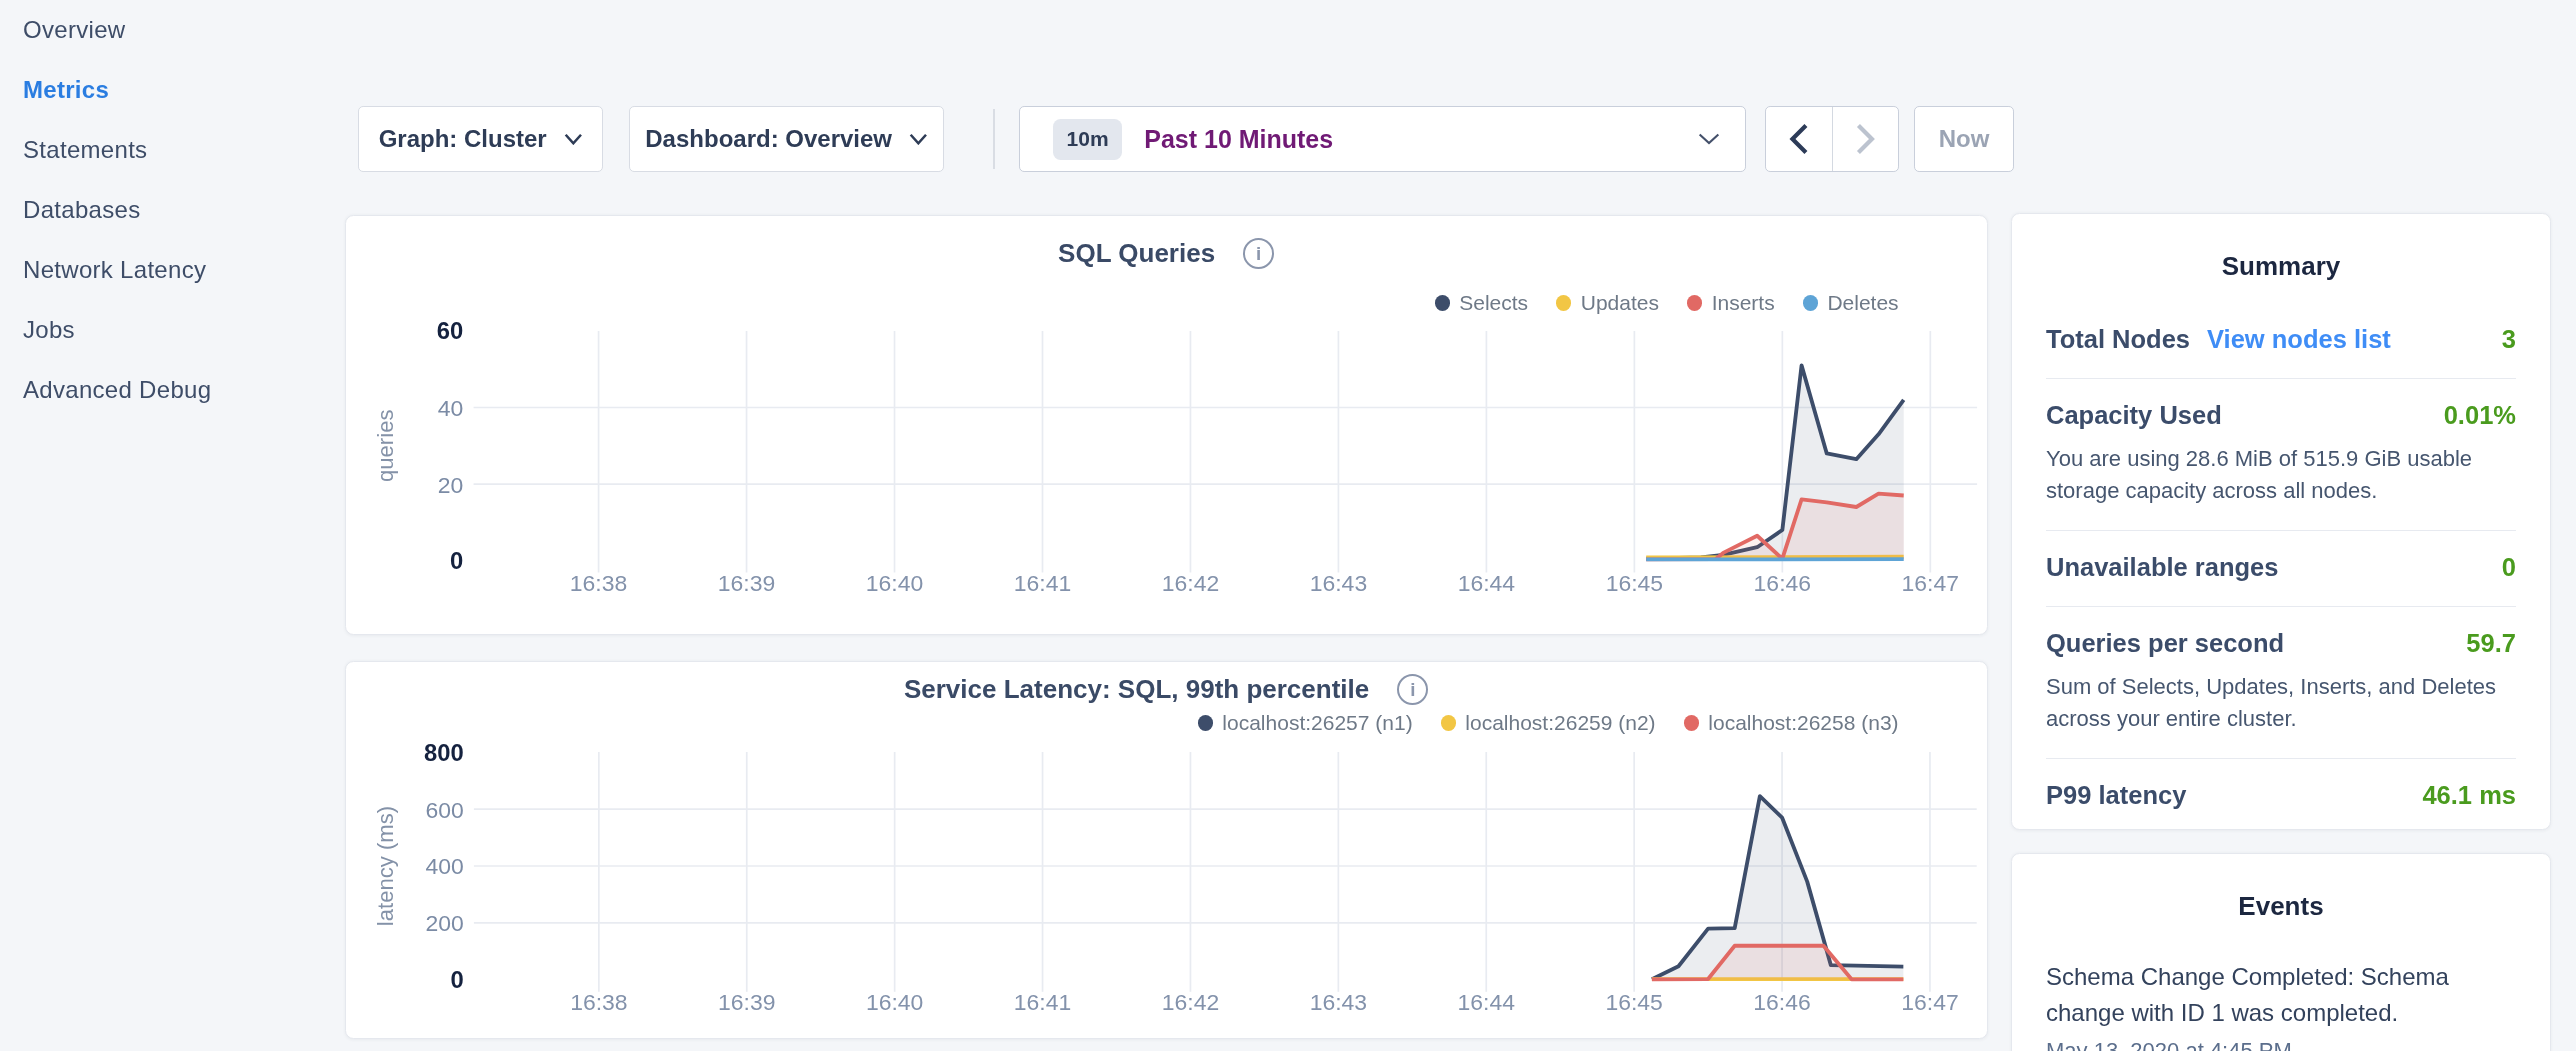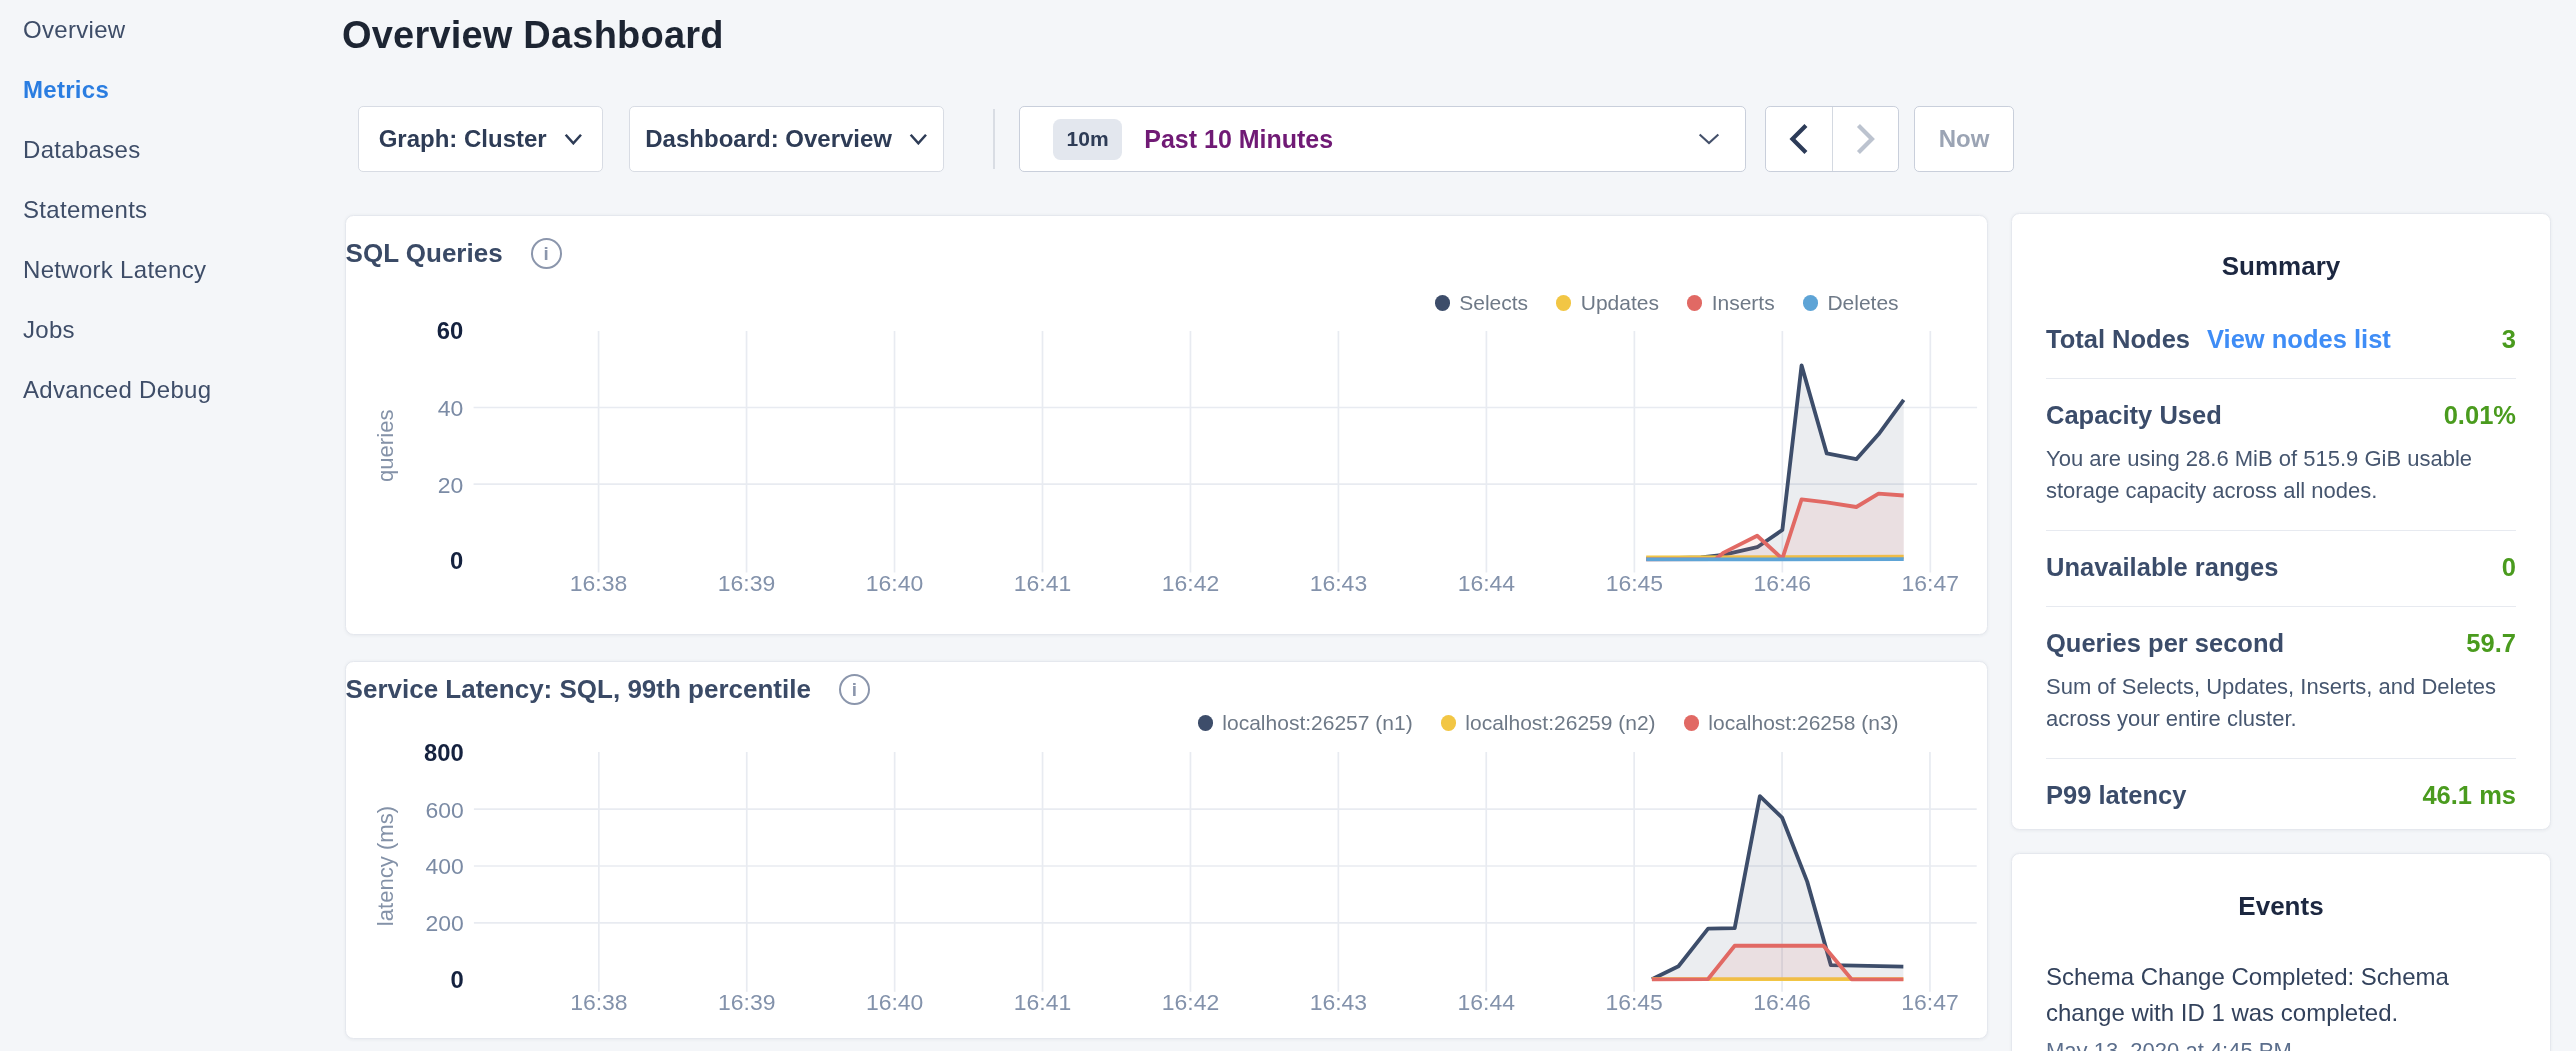--- a/index.html
+++ b/index.html
@@ -41,21 +41,21 @@
   .arrow-btn { flex:1; display:flex; align-items:center; justify-content:center; cursor:pointer; background:transparent; border:none; }
   .arrow-btn.prev { border-right:1.7px solid #d4d9e1; }
   .ctl.now { left:1572px; width:100px; color:#9ba4b4; border-color:#c9cfdb; cursor:default; }
 
   
   .chart-card { position:absolute; left:2.6px; width:1643px; background:#fff;
                 border:1.3px solid #e5e8ee; border-radius:8.5px;
                 box-shadow:0 0.9px 3.4px rgba(40,50,70,.06); overflow:hidden; }
   #chart-0 { top:215px; height:420px; }
   #chart-1 { top:661px; height:378px; }
-  .chart-title-row { position:absolute; left:0; width:100%; display:flex; align-items:center; justify-content:flex-start; gap:28px; }
+  .chart-title-row { position:absolute; left:0; width:100%; display:flex; align-items:center; justify-content:center; gap:28px; }
   .chart-title { font-size:26px; font-weight:bold; color:#3a4a66; }
   .info-icon { width:31px; height:31px; border:2.1px solid #8b96ac; border-radius:50%;
                color:#8b96ac; font-size:18.7px; font-weight:bold; display:flex;
                align-items:center; justify-content:center; cursor:pointer; }
   .legend { position:absolute; right:88px; display:flex; gap:28px; }
   .legend-item { display:flex; align-items:center; gap:9.4px; font-size:21px; color:#6e7987; cursor:pointer; }
   .legend-dot { width:15.3px; height:15.3px; border-radius:50%; }
   svg.plot { position:absolute; left:0; top:0; font-family:"Liberation Sans", sans-serif; }
   .gridline { stroke:#e8ebf1; stroke-width:2; }
   .ytick { font-size:27px; fill:#7b8ba5; }
@@ -83,29 +83,28 @@
   .event-time { font-size:22px; color:#5b6e8c; margin-top:6.8px; }
 </style>
 </head>
 <body>
 
 <div class="page">
 
   <nav class="sidebar">
       <div class="nav-item">Overview</div>
       <div class="nav-item active">Metrics</div>
+      <div class="nav-item">Statements</div>
       <div class="nav-item">Databases</div>
-      <div class="nav-item">Statements</div>
       <div class="nav-item">Network Latency</div>
       <div class="nav-item">Jobs</div>
       <div class="nav-item">Advanced Debug</div>
     </nav>
 
   <main class="main">
-    <h1 class="page-title">Overview Dashboard</h1>
 
     <div class="controls">
       <button class="ctl graph">
         <span>Graph: Cluster</span>
         <svg class="dd-chevron" width="18.7" height="12" viewBox="0 0 22 14">
             <polyline points="2,2 11,12 20,2" fill="none" stroke="#2e3c56" stroke-width="3"></polyline>
           </svg>
       </button>
       <button class="ctl dash">
         <span>Dashboard: Overview</span>

